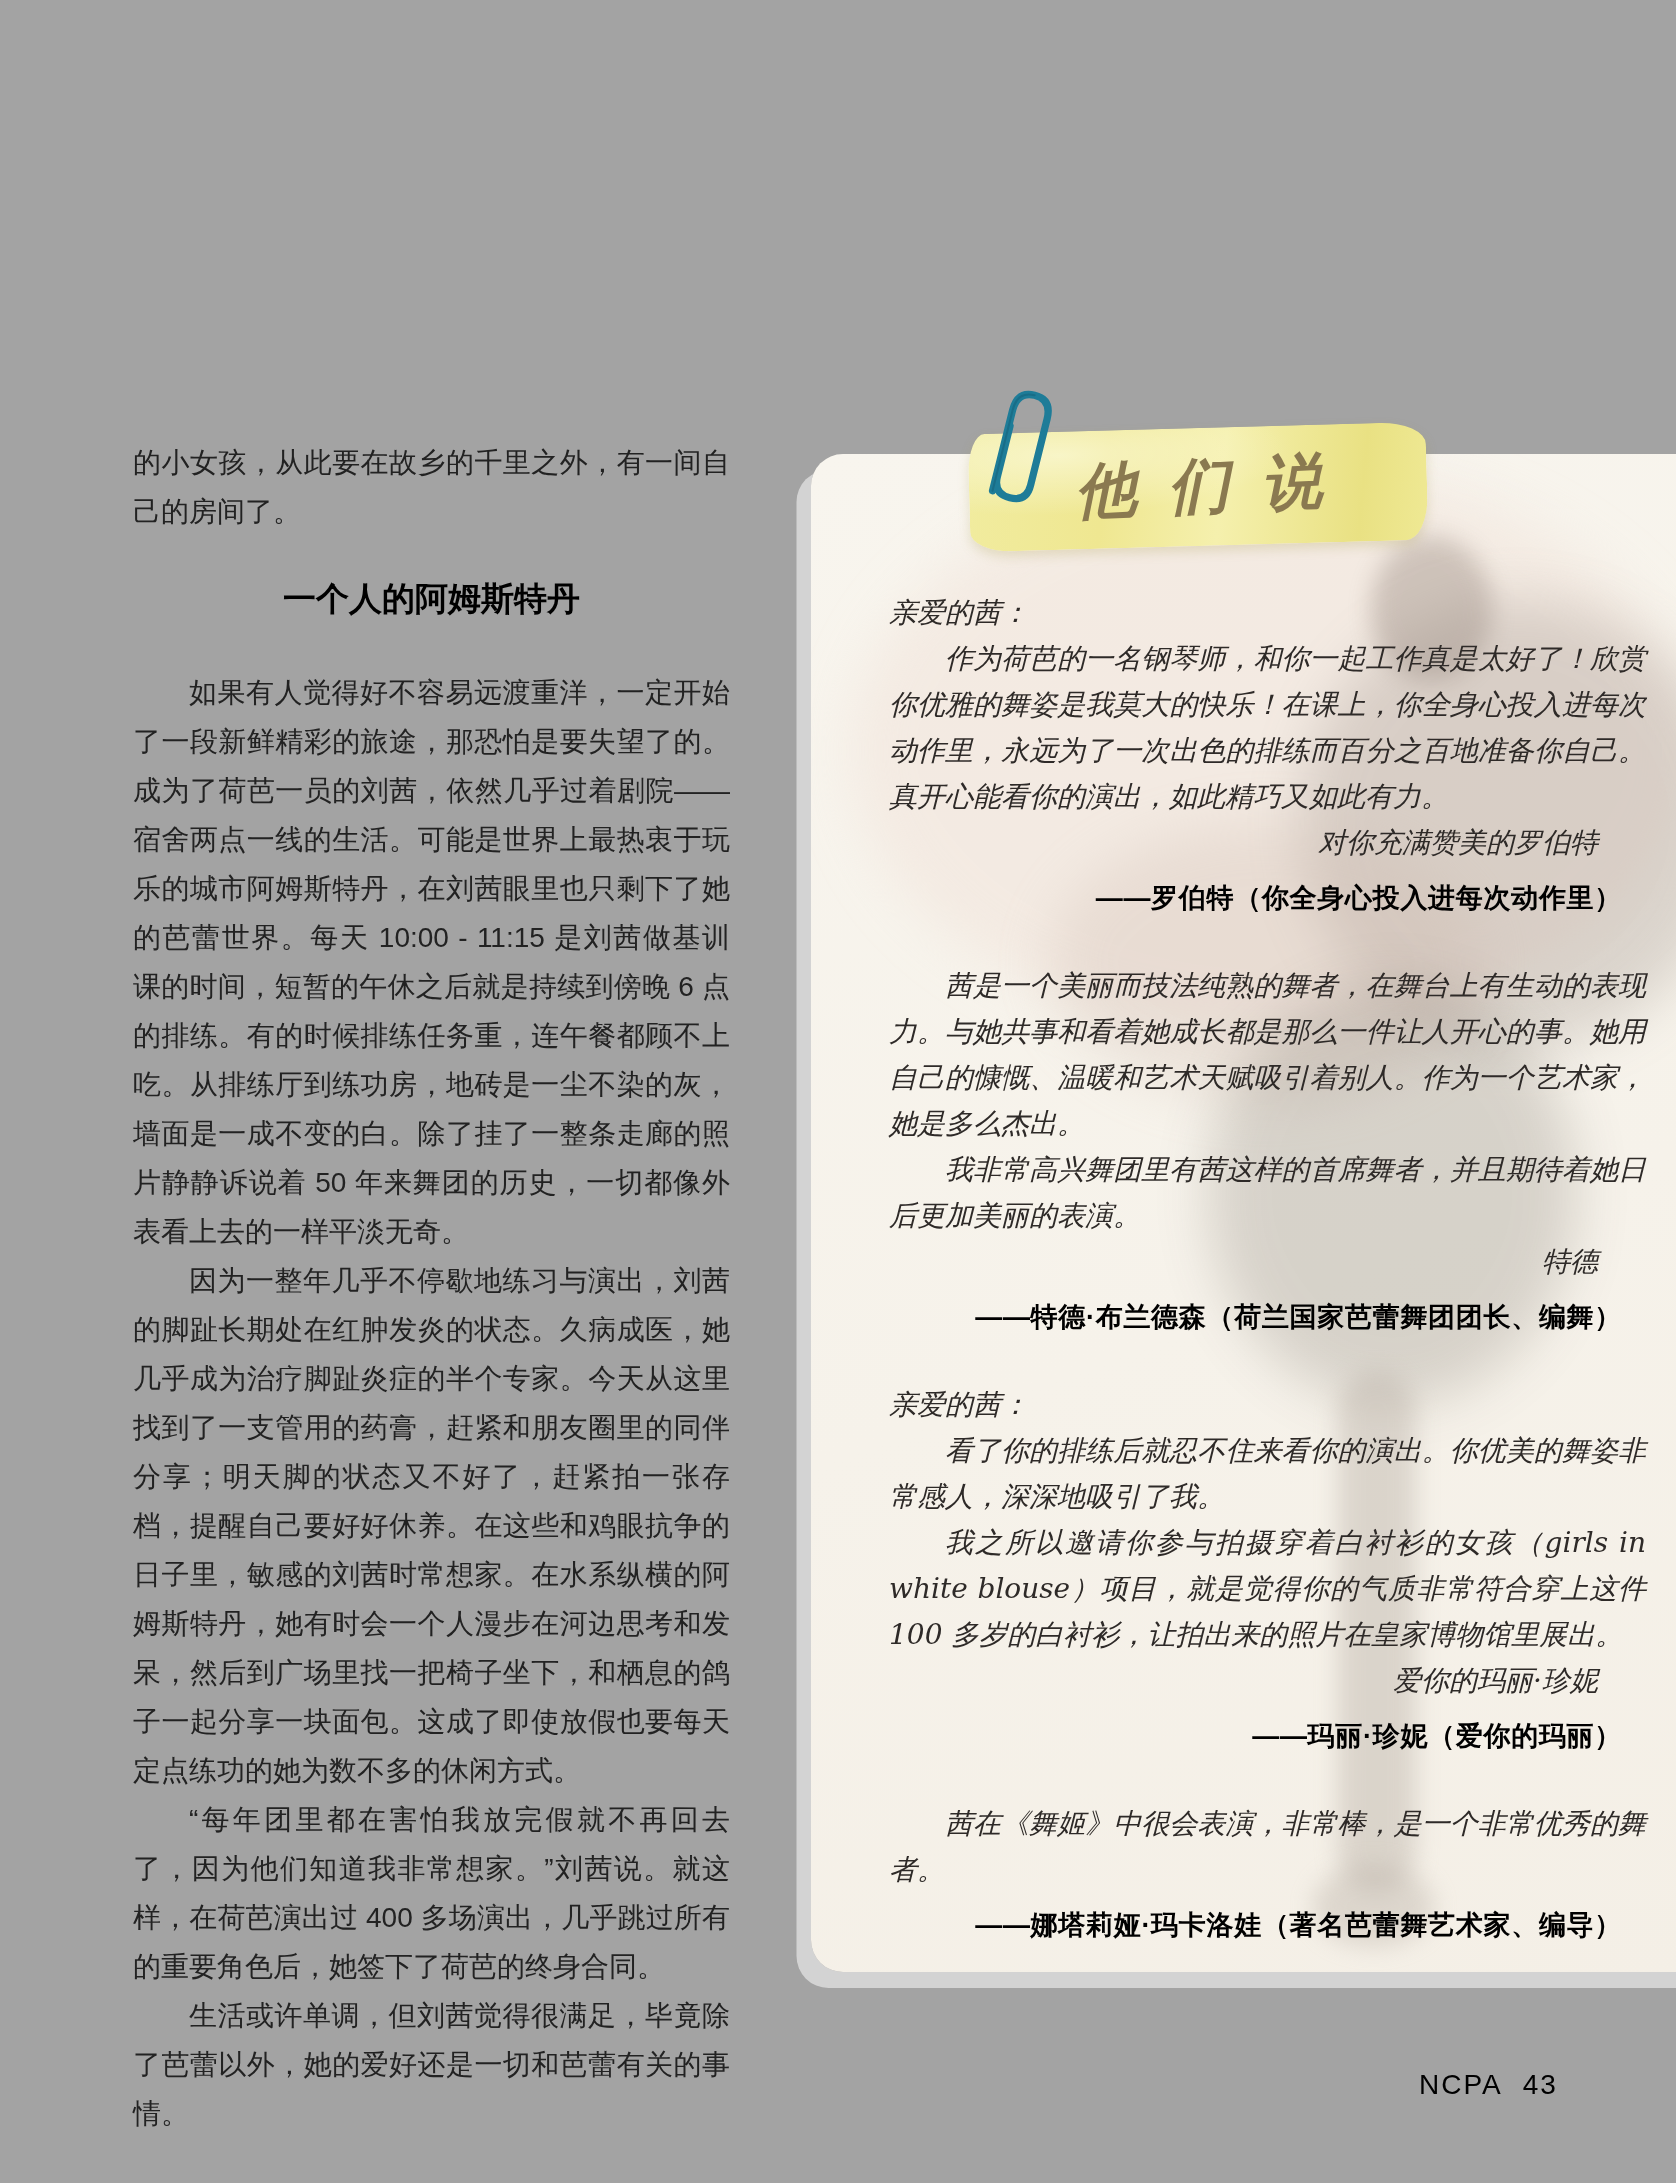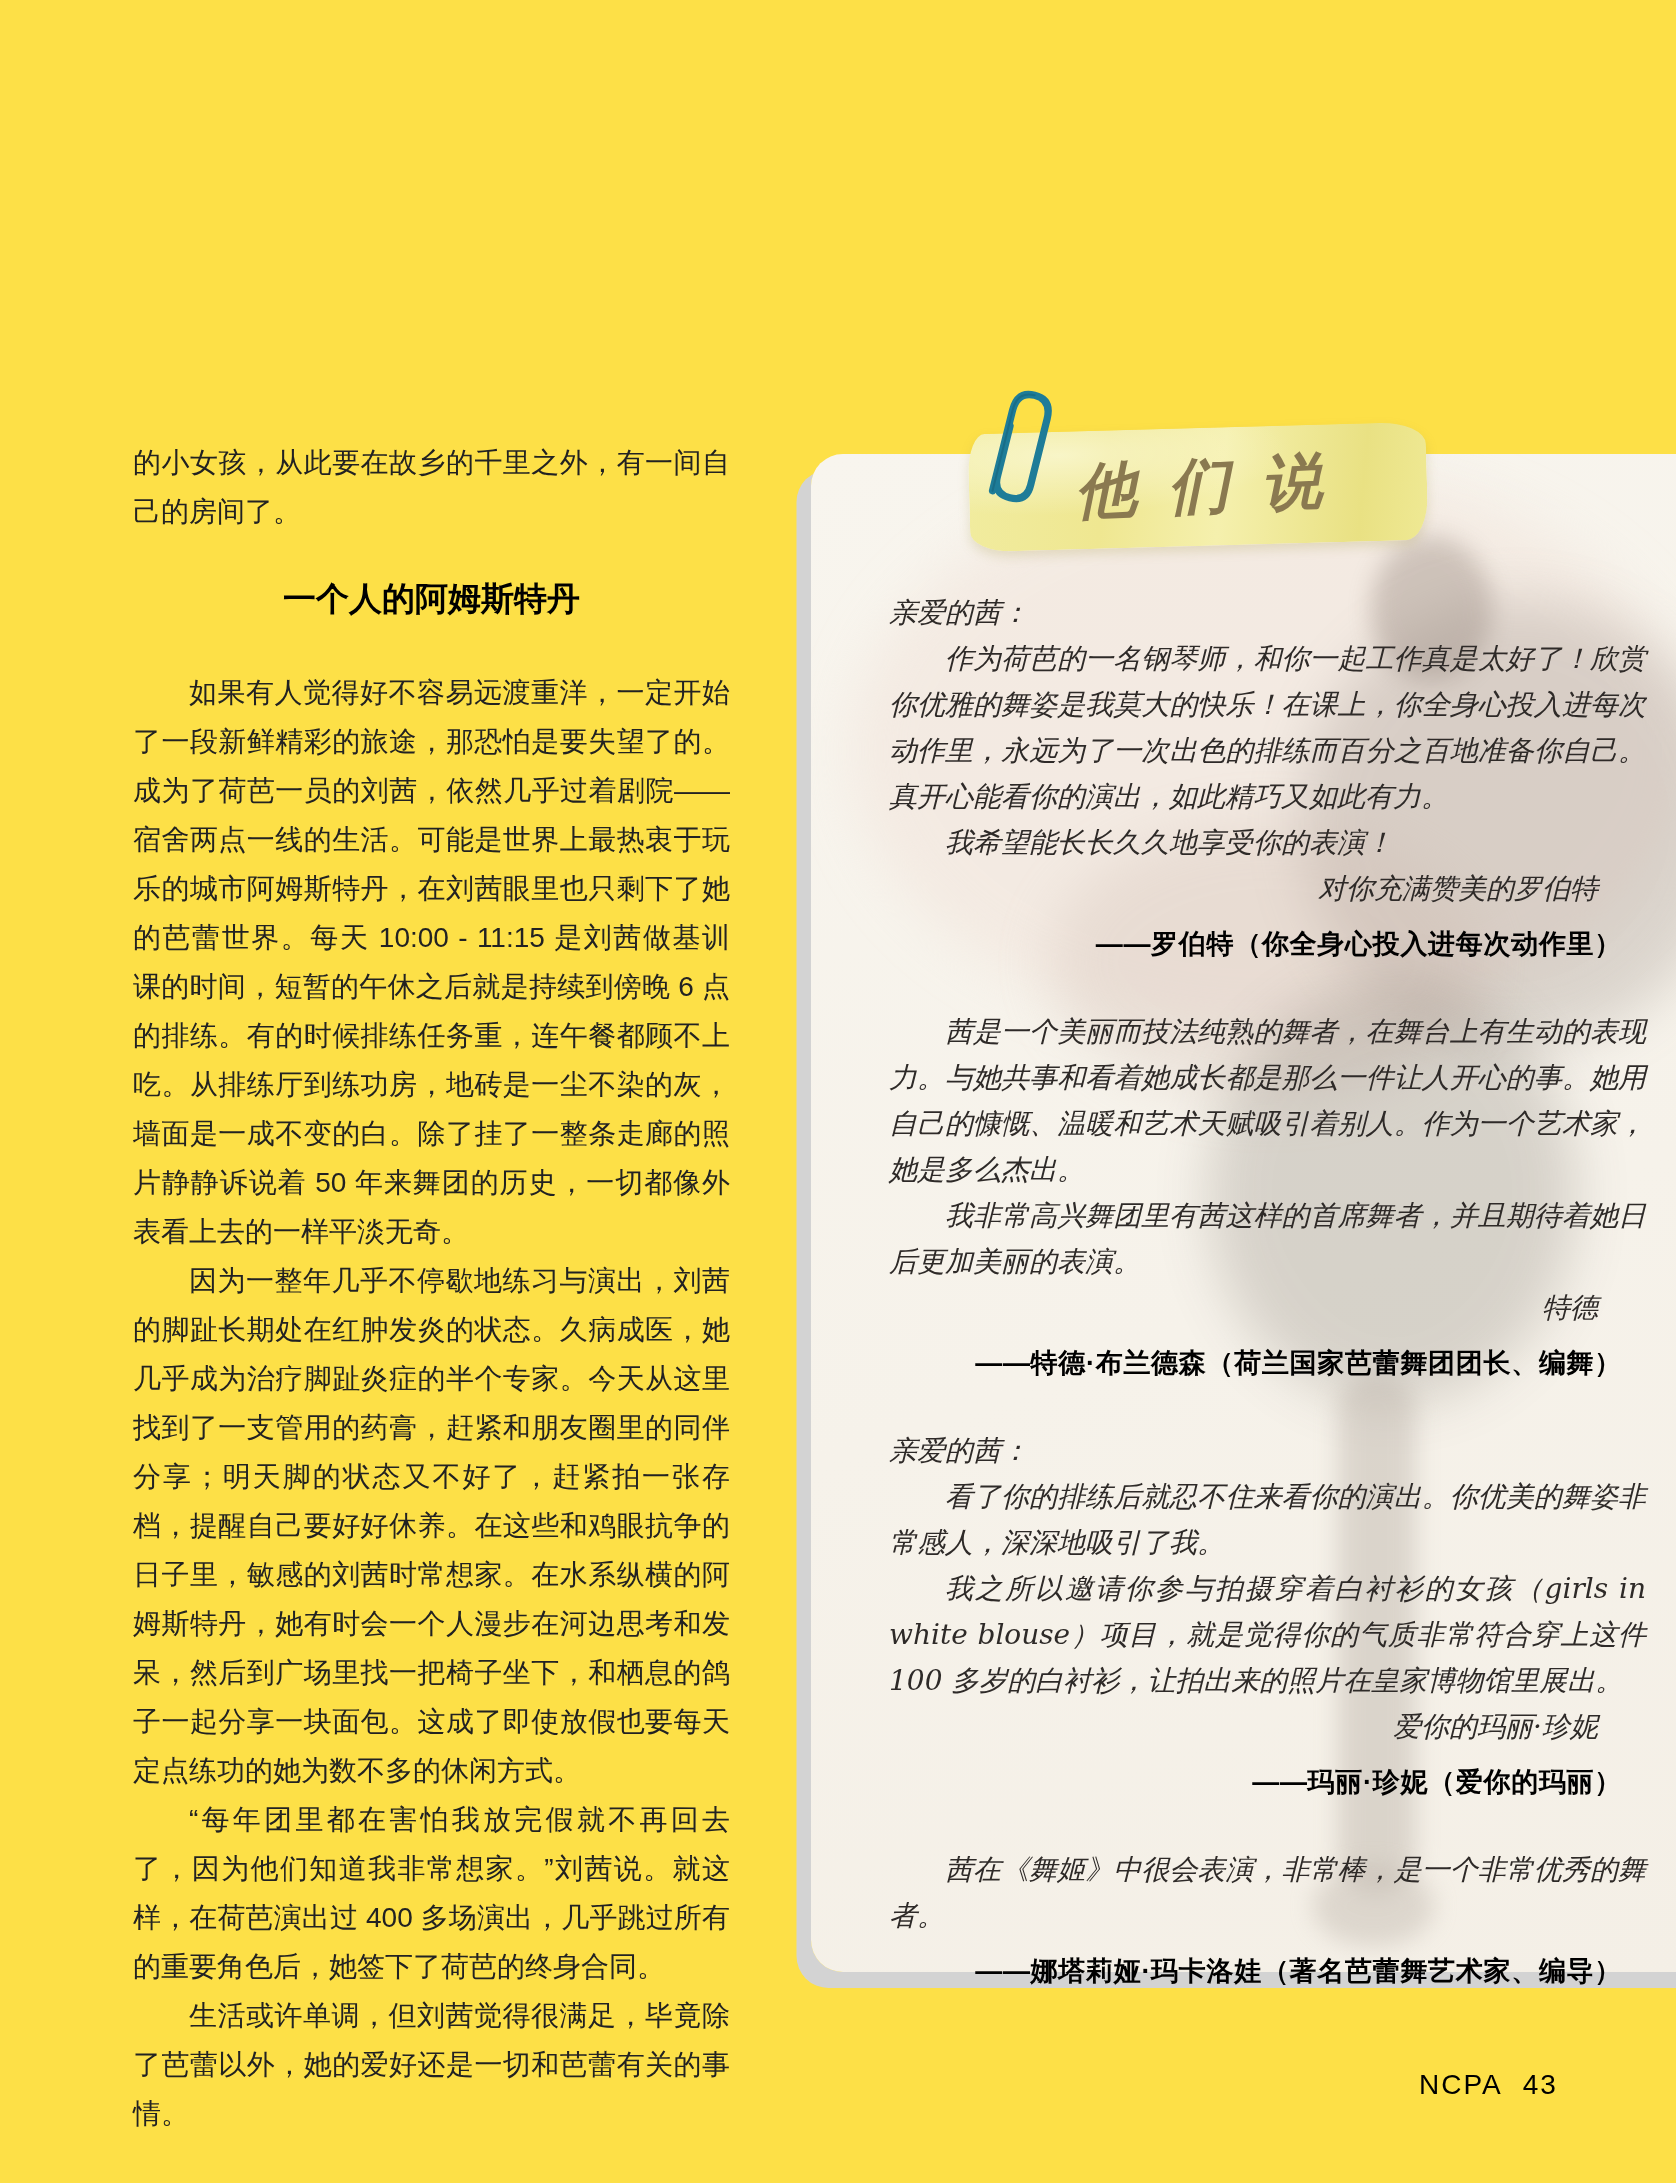--- a/index.html
+++ b/index.html
@@ -1,18 +1,18 @@
 <!DOCTYPE html>
 <html style="font-size:10.6px"><head>
 <meta charset="utf-8">
 <style>
   * { margin:0; padding:0; box-sizing:border-box; }
   html,body { background:#ffffff; }
   #page {
-    position:relative; width:1676px; height:2183px; background:#fde047;
+    position:relative; width:1676px; height:2183px; background:#a3a3a3;
     overflow:hidden; font-family:"Liberation Sans","DejaVu Sans",sans-serif; color:#1c1c1c;
   }
 
   
   .left-col {
     position:absolute; left:133px; top:438px; width:597px;
     font-size:28px; line-height:49px; text-align:justify; color:#222;
   }
   .left-col p.body { text-indent:2em; }
   .left-col h2 {
@@ -106,21 +106,20 @@
         <rect x="798" y="1390" width="118" height="790" rx="59" fill="#b7aea4" opacity="0.42" filter="url(#b18)"></rect>
         <ellipse cx="852" cy="2200" rx="92" ry="62" fill="#b7aea4" opacity="0.38" filter="url(#b18)"></ellipse>
       </svg>
     </div>
 
     <div class="card-text">
 
       <section class="letter">
         <p>亲爱的茜：</p>
         <p class="ind">作为荷芭的一名钢琴师，和你一起工作真是太好了！欣赏你优雅的舞姿是我莫大的快乐！在课上，你全身心投入进每次动作里，永远为了一次出色的排练而百分之百地准备你自己。真开心能看你的演出，如此精巧又如此有力。</p>
-        <p class="ind">我希望能长长久久地享受你的表演！</p>
         <p class="signoff">对你充满赞美的罗伯特</p>
         <p class="attr">——罗伯特（你全身心投入进每次动作里）</p>
       </section>
 
       <section class="letter">
         <p class="ind">茜是一个美丽而技法纯熟的舞者，在舞台上有生动的表现力。与她共事和看着她成长都是那么一件让人开心的事。她用自己的慷慨、温暖和艺术天赋吸引着别人。作为一个艺术家，她是多么杰出。</p>
         <p class="ind">我非常高兴舞团里有茜这样的首席舞者，并且期待着她日后更加美丽的表演。</p>
         <p class="signoff">特德</p>
         <p class="attr">——特德·布兰德森（荷兰国家芭蕾舞团团长、编舞）</p>
       </section>

